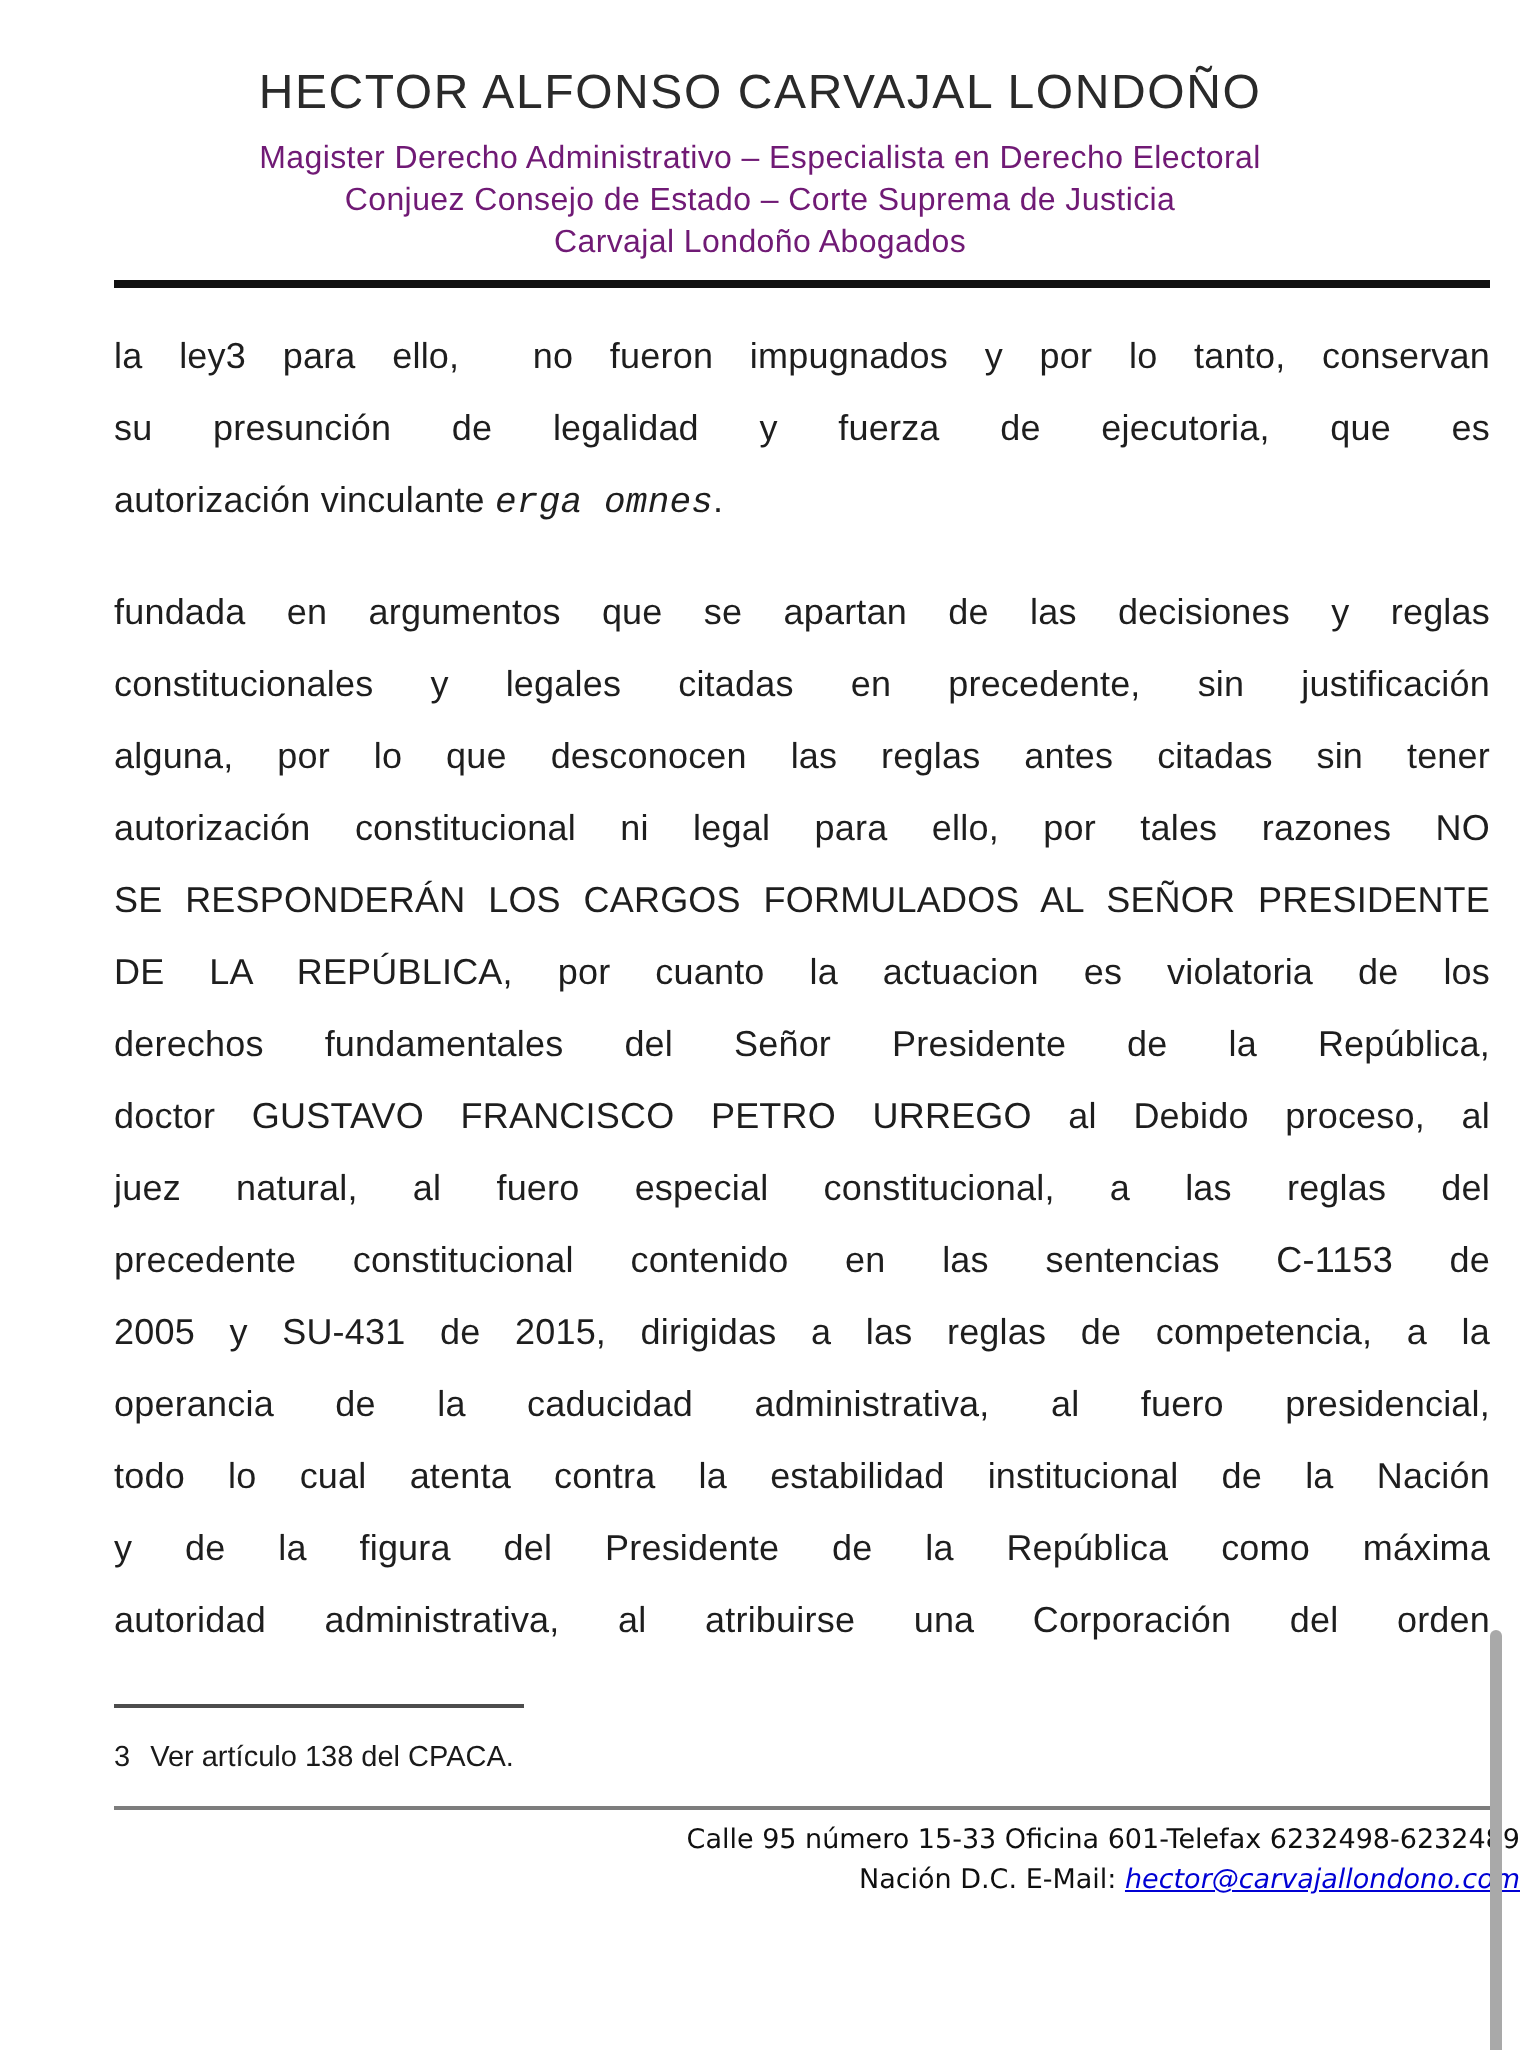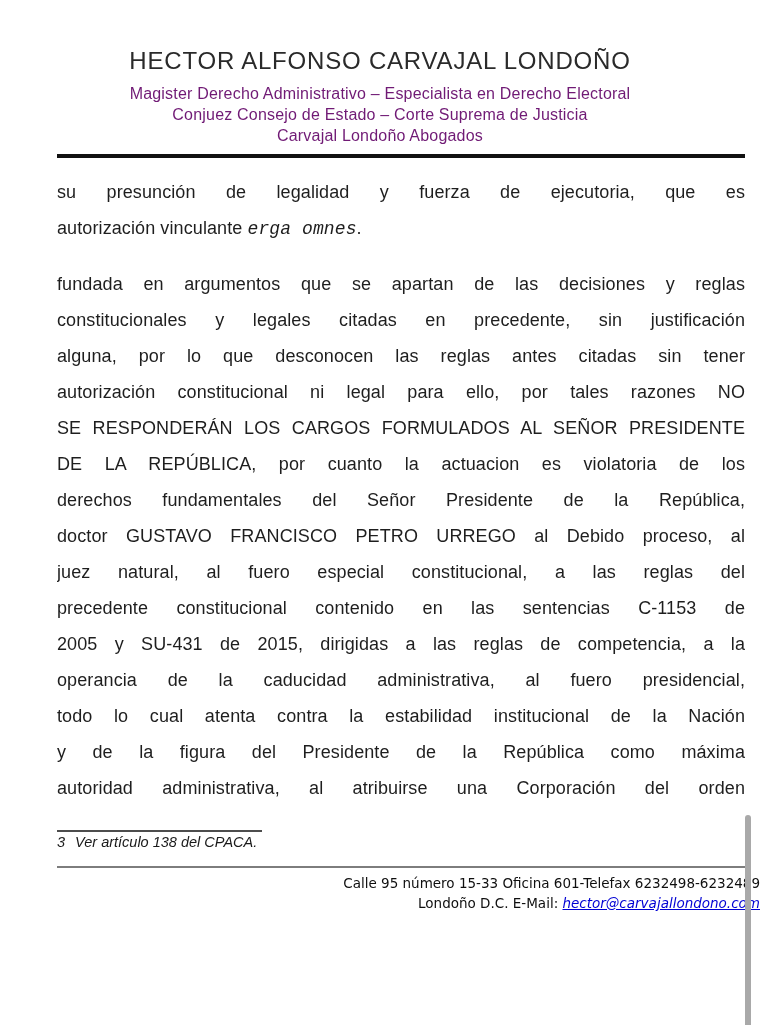--- a/index.html
+++ b/index.html
@@ -7,21 +7,21 @@
     width: 760px; height: 1025px;
     background: #ffffff;
     position: relative;
     overflow: hidden;
     font-family: "Liberation Sans", sans-serif;
     color: #1e1e1e;
   }
   .page { position: absolute; inset: 0; }
 
   
-  .letterhead { padding-top: 46px; text-align: center; }
+  .letterhead { padding-top: 32px; text-align: center; }
   .lh-name {
     font-size: 24px;
     font-weight: 400;
     letter-spacing: 0.8px;
     line-height: 30px;
     color: #2a2a2a;
     margin: 0;
   }
   .lh-sub {
     font-size: 16px;
@@ -56,25 +56,24 @@
   .line span.b { font-weight: 400; margin-top: 45px; }
   .line span.i { font-style: italic; font-family: Liberation Mono, monospace; }
 
   
   .footnote-sep {
     margin: 24px 0 0 57px;
     width: 205px;
     border-top: 2px solid #4d4d4d;
   }
   .footnote {
-    margin: 1px 0 0 57px;
+    margin: 16px 0 0 57px;
     font-size: 14.5px;
     line-height: 18px;
     color: #1a1a1a;
-    font-style: italic;
   }
   .footnote .fn-text { margin-left: 10px; }
 
   
   .footer-sep {
     margin: 15px 14px 0 57px;
     border-top: 2px solid #7d7d7d;
   }
   .page-footer {
     margin-top: 5px;
@@ -108,20 +107,21 @@
       <div class="lh-sub">Magister Derecho Administrativo – Especialista en Derecho Electoral</div>
       <div class="lh-sub">Conjuez Consejo de Estado – Corte Suprema de Justicia</div>
       <div class="lh-sub">Carvajal Londoño Abogados</div>
     </div>
   </header>
 
   <div class="thick-rule"></div>
 
   <main class="doc-main">
       <div class="para">
+        <div class="line"><span>la ley3 para ello,&nbsp; no fueron impugnados y por lo tanto, conservan</span></div>
         <div class="line"><span>su presunción de legalidad y fuerza de ejecutoria, que es</span></div>
         <div class="line no-just"><span>autorización vinculante </span><span class="i">erga omnes</span><span>.</span></div>
       </div>
       <div class="para">
         <div class="line"><span>fundada en argumentos que se apartan de las decisiones y reglas</span></div>
         <div class="line"><span>constitucionales y legales citadas en precedente, sin justificación</span></div>
         <div class="line"><span>alguna, por lo que desconocen las reglas antes citadas sin tener</span></div>
         <div class="line"><span>autorización constitucional ni legal para ello, por tales razones </span><span class="b">NO</span></div>
         <div class="line"><span class="b">SE RESPONDERÁN LOS CARGOS FORMULADOS AL SEÑOR PRESIDENTE</span></div>
         <div class="line"><span class="b">DE LA REPÚBLICA</span><span>, por cuanto la actuacion es violatoria de los</span></div>
@@ -139,19 +139,19 @@
 
   <div class="footnote-sep"></div>
   <div class="footnote">
     <span class="fn-marker">3</span><span class="fn-text">Ver artículo 138 del CPACA.</span>
   </div>
 
   <div class="footer-sep"></div>
   <footer class="page-footer">
     <div>Calle 95 número 15-33 Oficina 601-Telefax 6232498-6232489</div>
     <div>
-      <span>Londoño D.C. E-Mail: </span><a href="#" class="email-link" style="color: rgb(0, 0, 212); font-style: italic;">hector@carvajallondono.com</a>
+      <span>Nación D.C. E-Mail: </span><a href="#" class="email-link" style="color: rgb(0, 0, 212); font-style: italic;">hector@carvajallondono.com</a>
     </div>
   </footer>
 
   <div class="scroll-thumb"></div>
 
 </div>
 
 </body></html>

